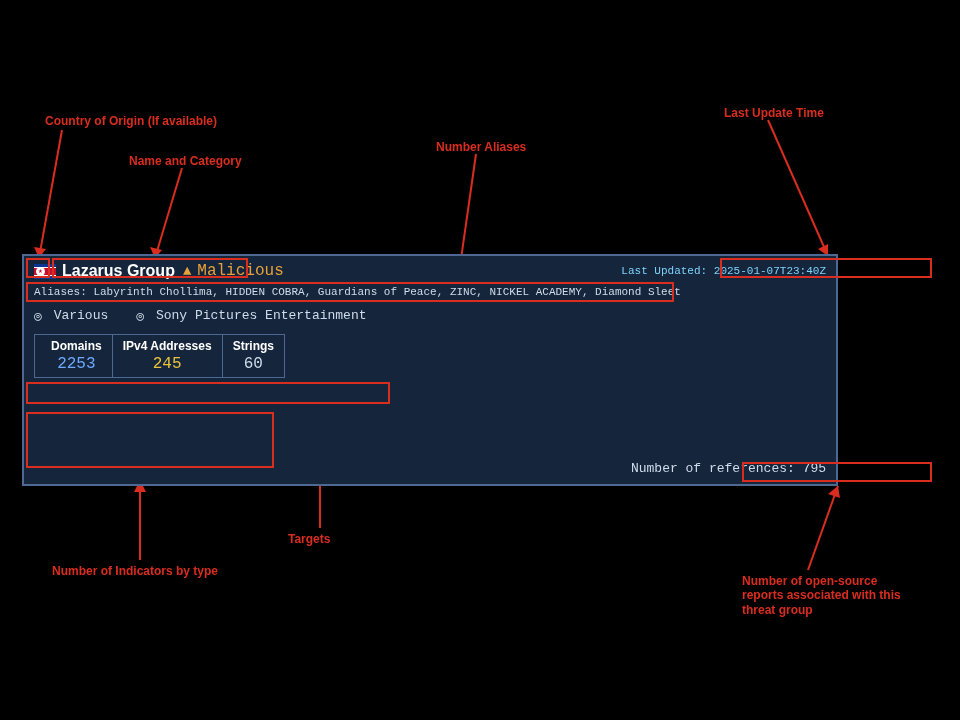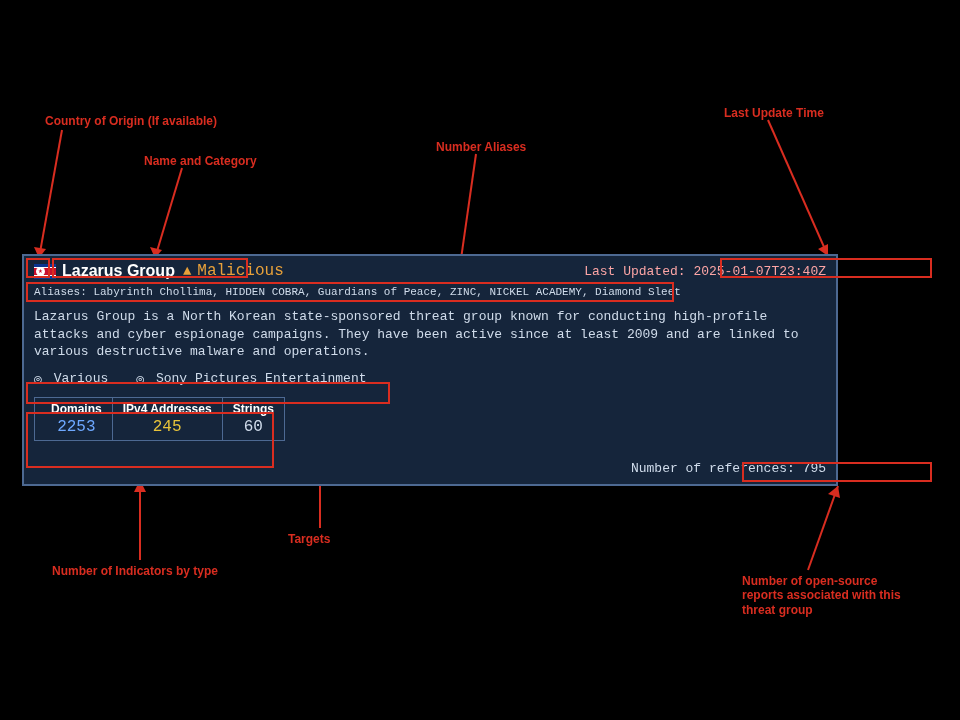--- a/index.html
+++ b/index.html
@@ -79,22 +79,22 @@
     color: #e8a13a;
     font-size: 14px;
     margin-left: 2px;
   }
   .category {
     color: #e8a13a;
     font-size: 16px;
   }
   .spacer { flex: 1; }
   .lastupd {
-    color: #fca5a5;
-    font-size: 13px;
+    color: #7dd3fc;
+    font-size: 11px;
   }
 
   .aliases {
     margin-top: 6px;
     font-size: 11px;
     color: #d0dceb;
   }
 
   .desc {
     margin-top: 10px;
@@ -150,21 +150,21 @@
     right: 10px;
     bottom: 8px;
     font-size: 13px;
     color: #d0dceb;
   }
 </style>
 </head>
 <body>
 
 <div class="anno" style="left:45px; top:114px;">Country of Origin (If available)</div>
-<div class="anno" style="left:144px; top:154px;">Name and Category</div>
+<div class="anno" style="left:129px; top:154px;">Name and Category</div>
 <div class="anno" style="left:436px; top:140px;">Number Aliases</div>
 <div class="anno" style="left:724px; top:106px;">Last Update Time</div>
 <div class="anno" style="left:556px; top:462px;">Short Description</div>
 <div class="anno" style="left:288px; top:532px;">Targets</div>
 <div class="anno" style="left:52px;  top:564px;">Number of Indicators by type</div>
 <div class="anno" style="left:742px; top:574px; width:180px;">Number of open-source reports associated with this threat group</div>
 
 <svg class="arrow" style="left:0;top:0;width:960px;height:720px">
 
   <line x1="62" y1="130" x2="39" y2="258"></line>
@@ -206,21 +206,20 @@
         <span>Last Updated:</span>
         <span>2025-01-07T23:40Z</span>
       </span>
     </div>
 
     <div class="aliases">
       <span>Aliases:</span>
       <span>Labyrinth Chollima, HIDDEN COBRA, Guardians of Peace, ZINC, NICKEL ACADEMY, Diamond Sleet</span>
     </div>
 
-    <div class="desc">Lazarus Group is a North Korean state-sponsored threat group known for conducting high-profile attacks and cyber espionage campaigns. They have been active since at least 2009 and are linked to various destructive malware and operations.</div>
 
     <div class="targets">
       <span>
         <span class="target-icon">◎</span>
         <span>Various</span>
       </span>
       <span>
         <span class="target-icon">◎</span>
         <span>Sony Pictures Entertainment</span>
       </span>

